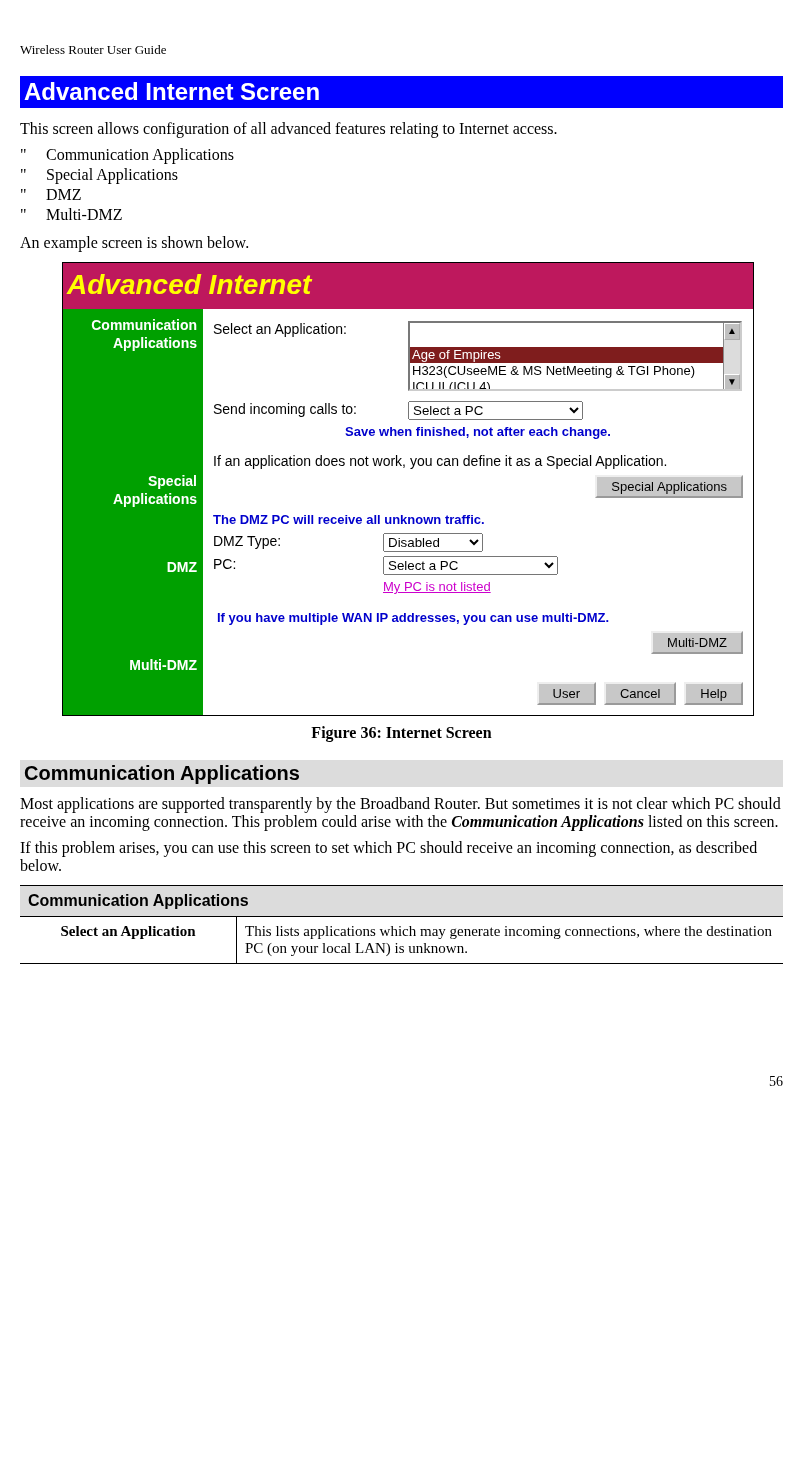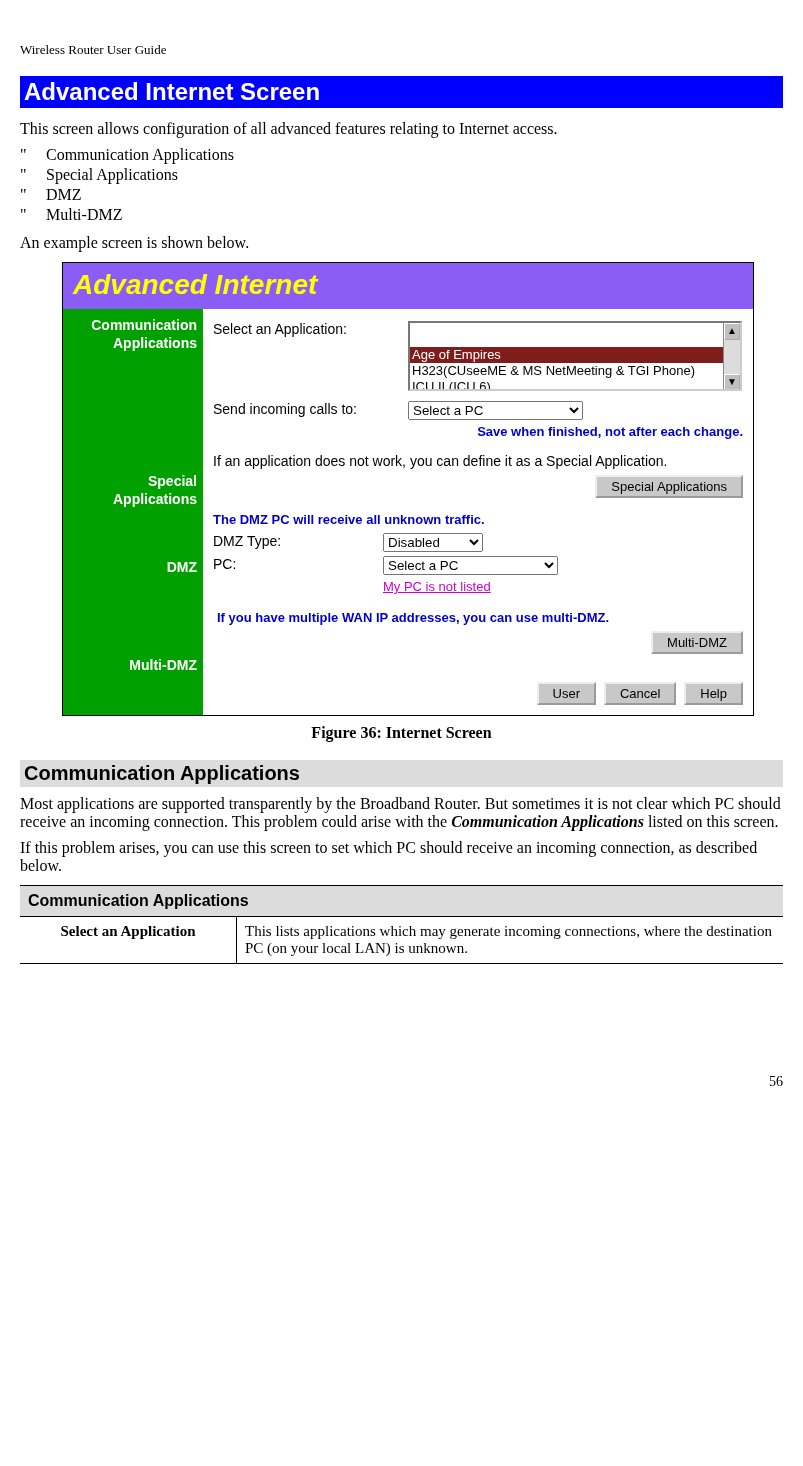--- a/index.html
+++ b/index.html
@@ -29,22 +29,22 @@
   .bullets { margin: 6px 0 10px 0; }
   .bullet-row { display:flex; margin:2px 0; }
   .bullet-mark { width:26px; }
   .figure-wrap { margin: 10px 0 4px 42px; }
   .figure {
     border:1px solid #000;
     width:690px;
     background:#fff;
   }
   .fig-title {
-    background:#8b5cf6;
-    padding:6px 10px 8px 10px;
+    background:#be185d;
+    padding:6px 10px 8px 4px;
   }
   .fig-title span {
     color:#ffff00;
     font-family: Arial, Helvetica, sans-serif;
     font-style: italic;
     font-weight: bold;
     font-size:28px;
   }
   .fig-body { display:flex; }
   .fig-side {
@@ -84,21 +84,21 @@
     background:#dcdcdc; border-left:1px solid #888;
   }
   .listbox .scroll .arr {
     height:15px; background:#c0c0c0; border:1px outset #fff;
     font-size:10px; text-align:center; line-height:13px;
   }
   select.small { width:100px; }
   select.mid { width:175px; }
   .save-note {
     color:#0000cc; font-weight:bold; font-size:13px;
-    text-align:right; margin:4px 0 14px 0;
+    text-align:center; margin:4px 0 14px 0;
   }
   .win-btn {
     background:#c8c8c8;
     border:2px outset #eee;
     font-family:Arial,Helvetica,sans-serif;
     font-size:13px;
     padding:2px 14px;
     cursor:pointer;
   }
   .right-btn-row { text-align:right; margin:6px 0 14px 0; }
@@ -190,21 +190,21 @@
       <div class="side-gap" style="height:80px;"></div>
       <div class="lbl">Multi-DMZ</div>
     </div>
     <div class="fig-main">
 
       <div class="row">
         <div class="label">Select an Application:</div>
         <div class="listbox">
           <div class="opt sel-opt">Age of Empires</div>
           <div class="opt">H323(CUseeME &amp; MS NetMeeting &amp; TGI Phone)</div>
-          <div class="opt">ICU II (ICU 6)</div>
+          <div class="opt">ICU II (ICU 4)</div>
           <div class="opt">Internet Phone</div>
           <div class="scroll">
             <div class="arr">▲</div>
             <div style="height:34px;"></div>
             <div class="arr">▼</div>
           </div>
         </div>
       </div>
       <div class="row" style="margin-top:10px;">
         <div class="label">Send incoming calls to:</div>

